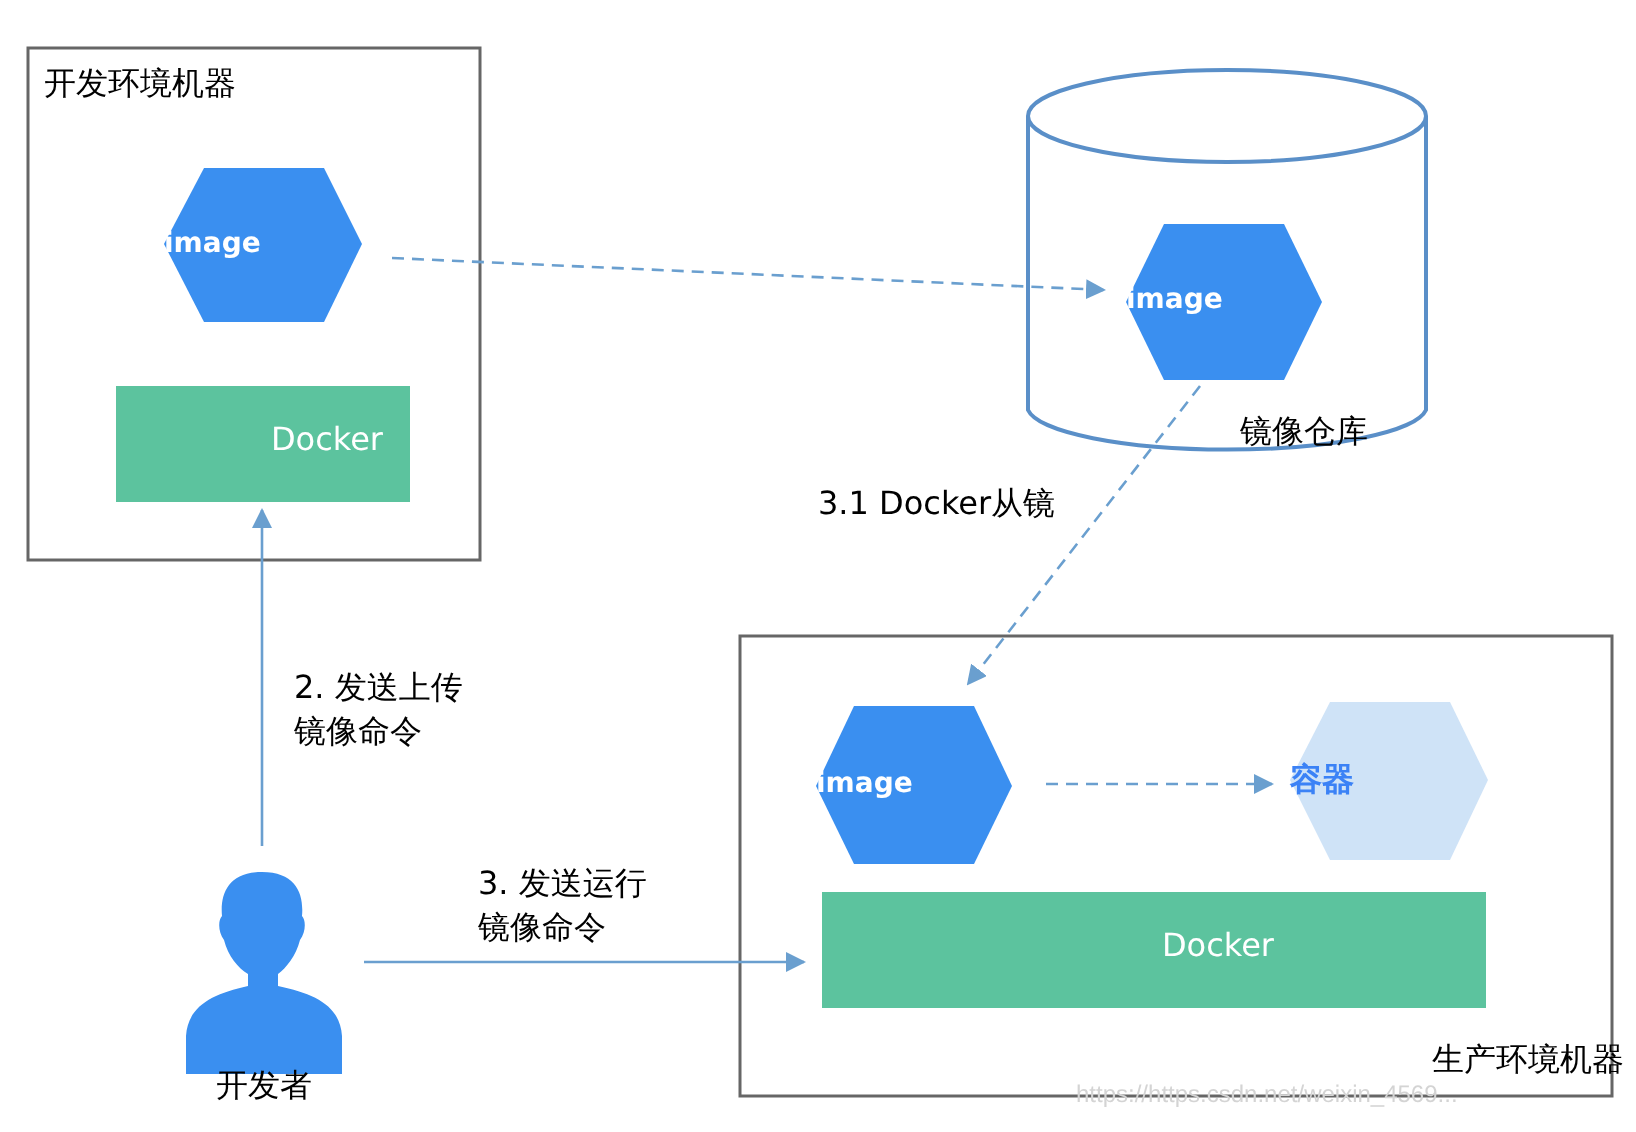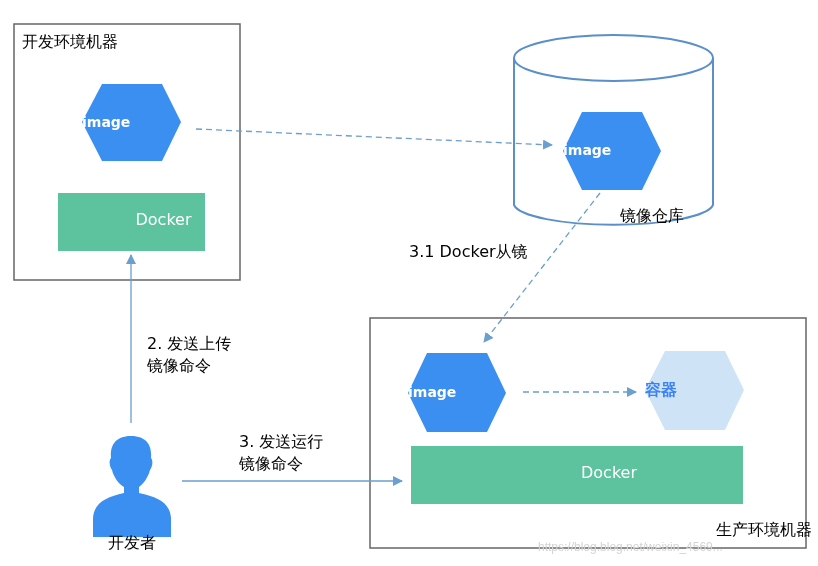--- a/index.html
+++ b/index.html
@@ -82,13 +82,13 @@
 <div class="lbl" style="left:239px; top:431px;">
   <div>3. 发送运行</div>
   <div>镜像命令</div>
 </div>
 <div class="lbl" style="left:373px; top:241px;margin-left:36px;">
   <div>3.1 Docker从镜</div>
 </div>
 <div class="lbl" style="left:512px; top:342px;">
 </div>
 
-<div class="watermark" style="left:538px; top:540px;">https://blog.blog.net/weixin_4569...</div>
+<div class="watermark" style="left:538px; top:540px;">https://https.csdn.net/weixin_4569...</div>
 
 </body></html>

